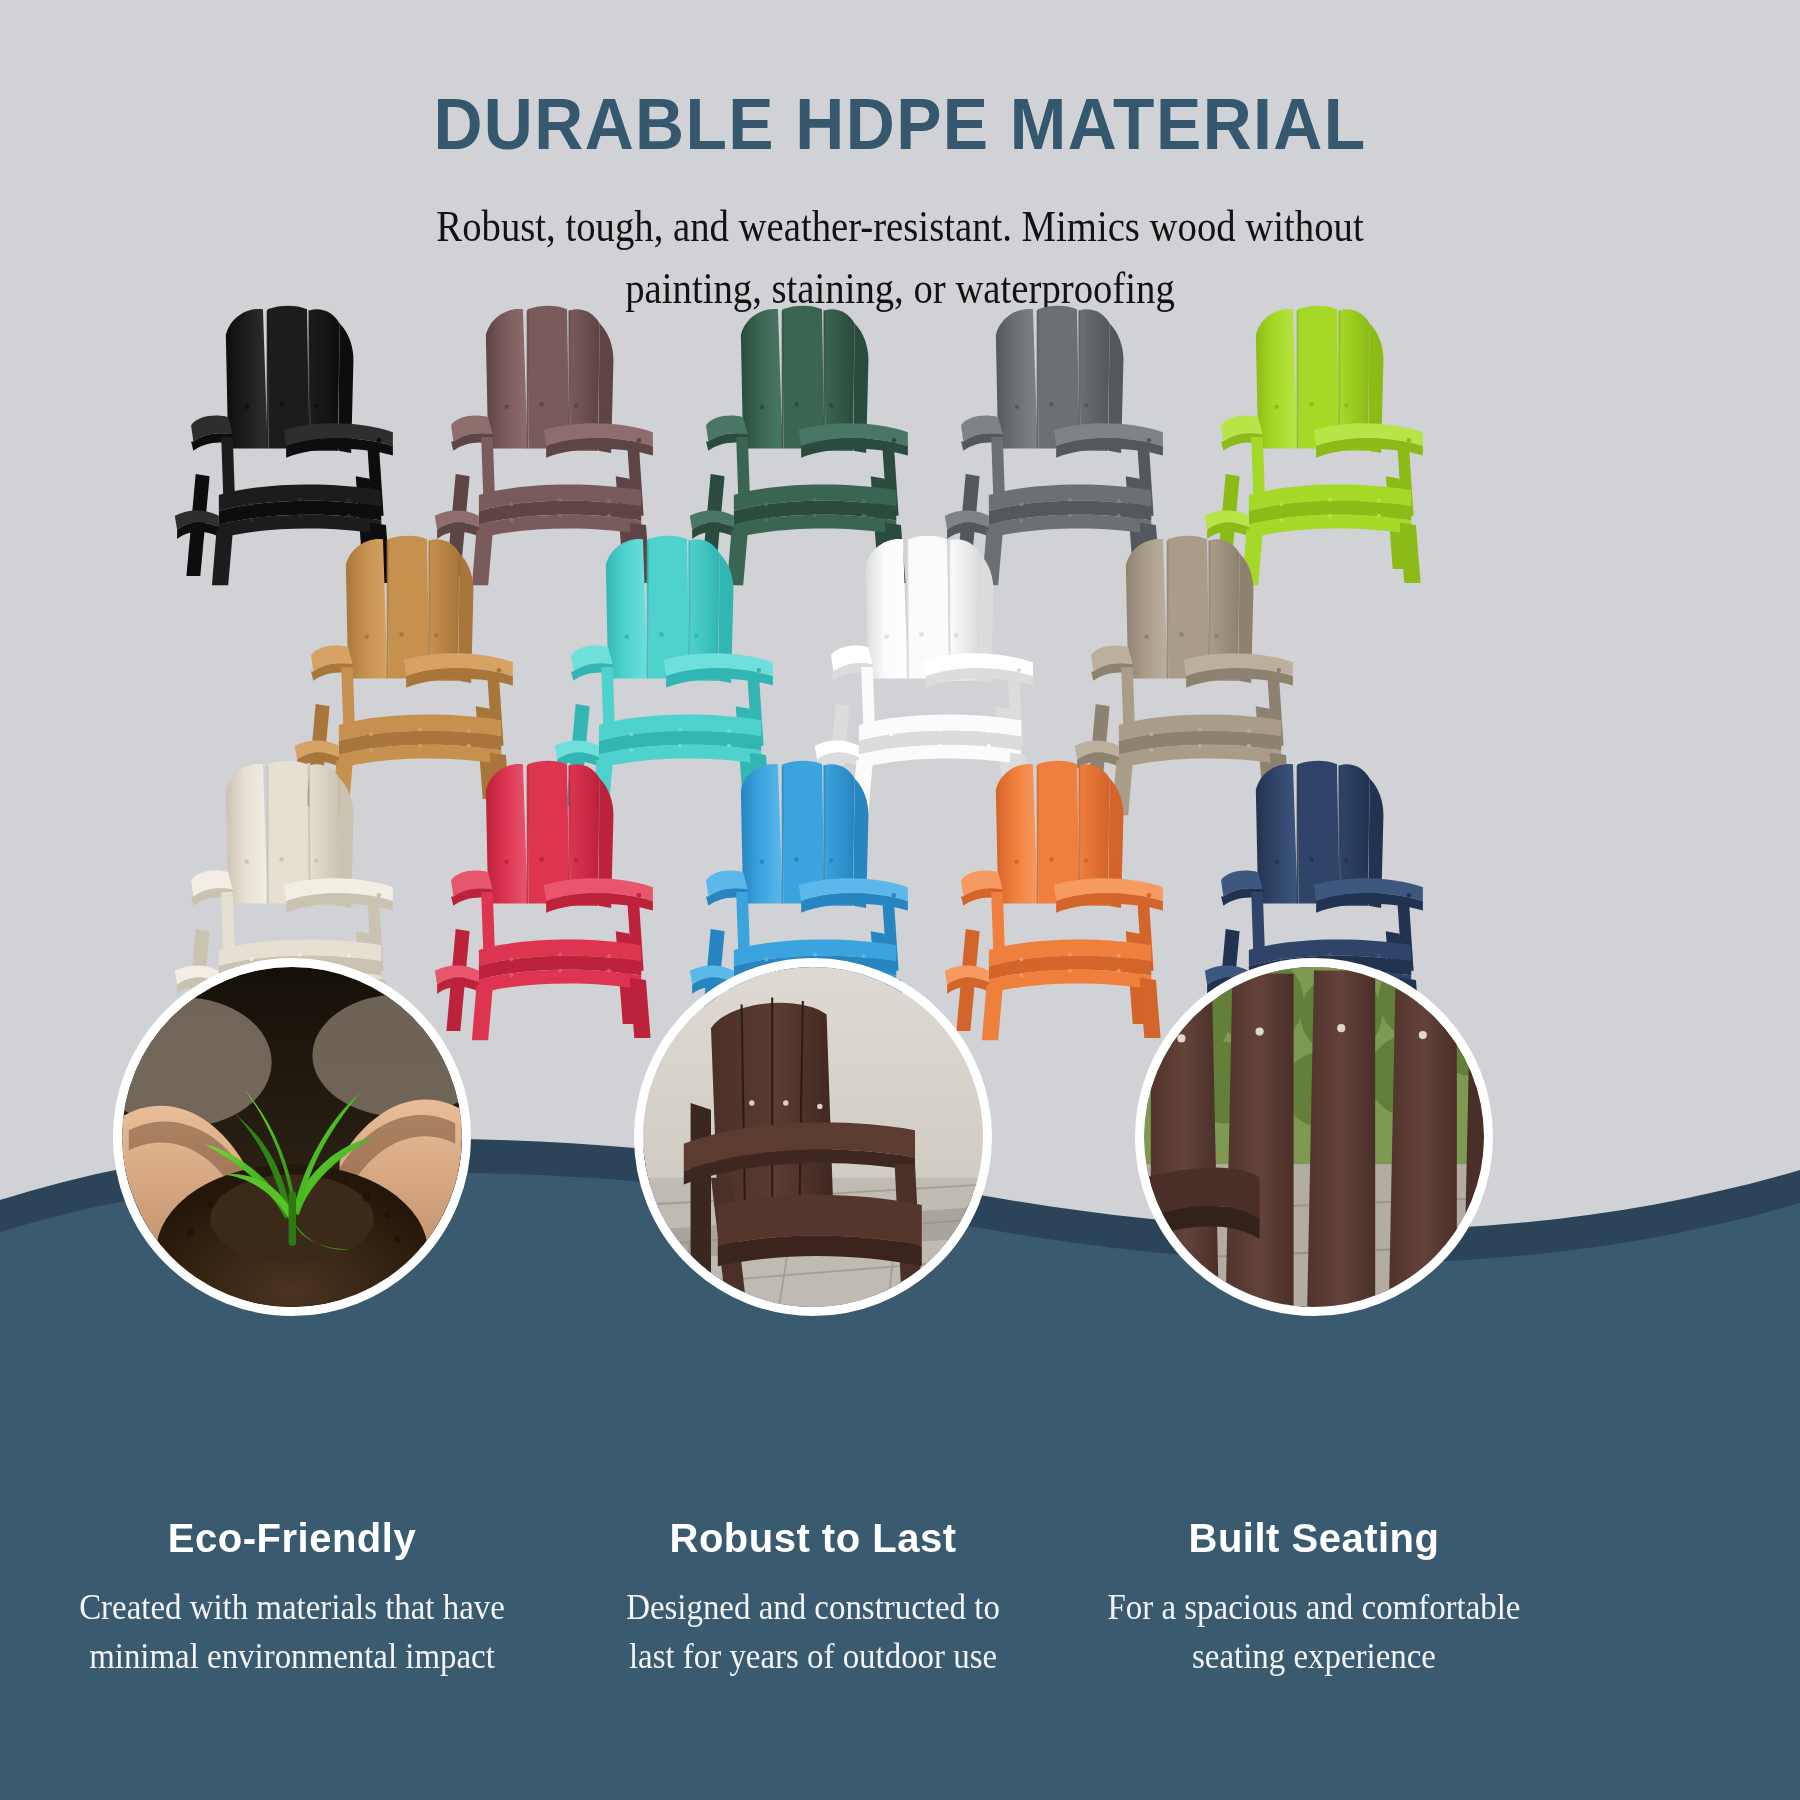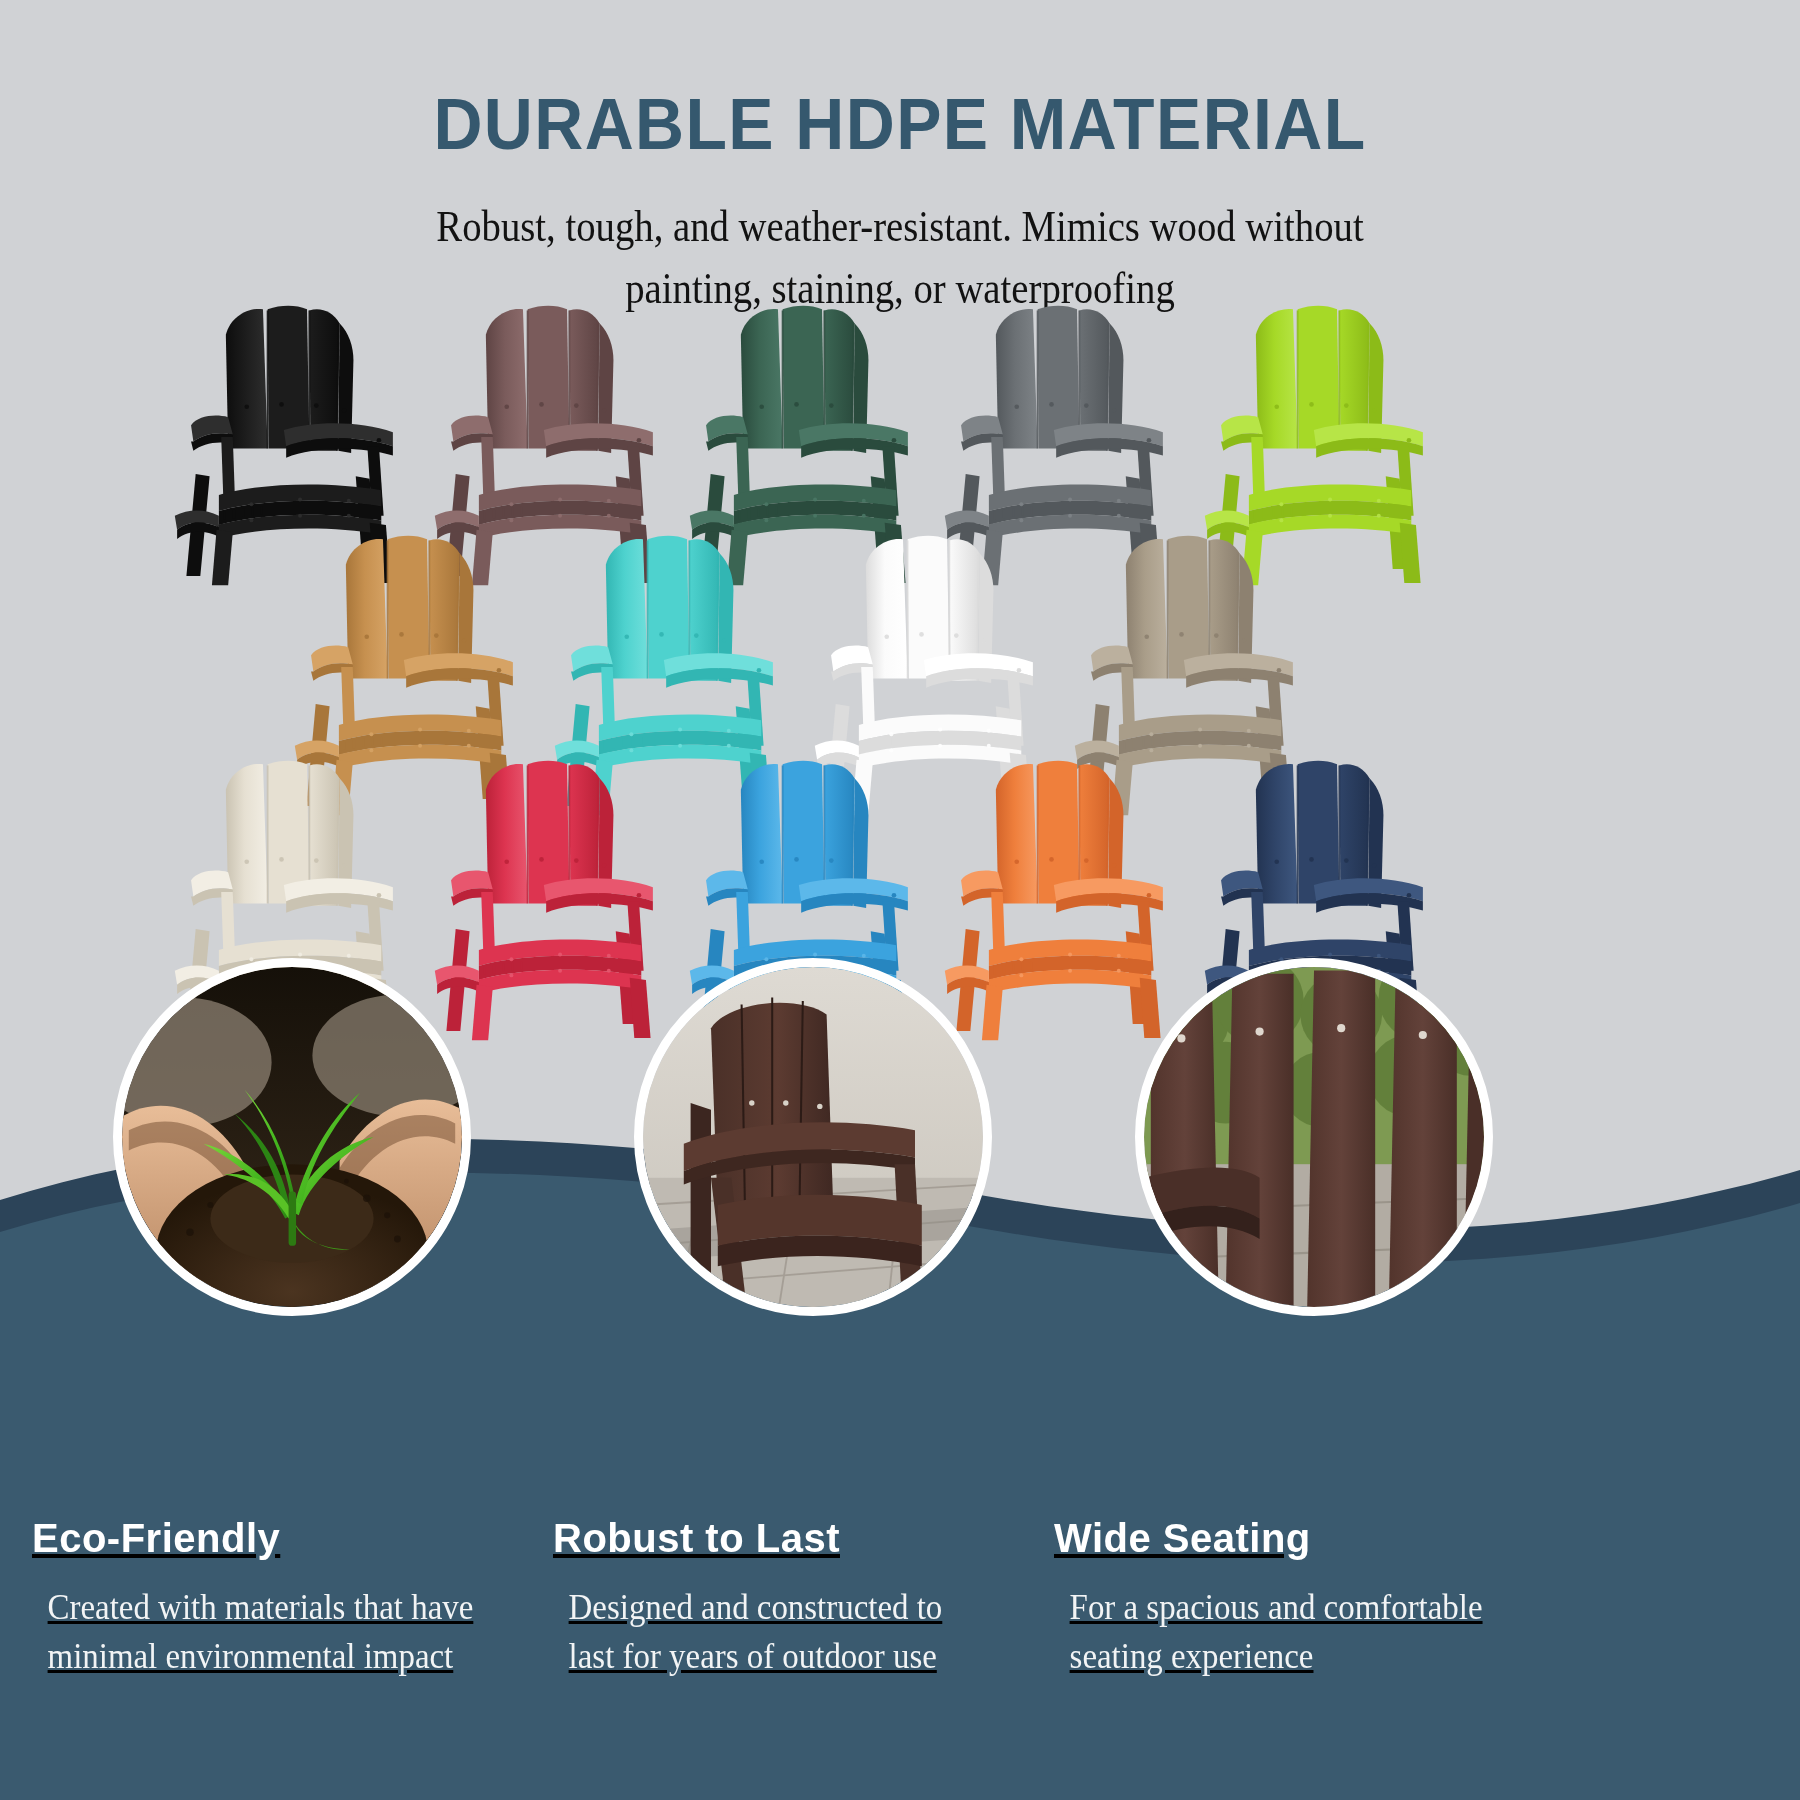--- a/index.html
+++ b/index.html
@@ -23,21 +23,21 @@
   
   #wave{position:absolute;left:0;top:1050px;width:1800px;height:750px;}
 
   
   .photo{position:absolute;border-radius:50%;overflow:hidden;
     border:9px solid #ffffff;box-sizing:border-box;}
   .photo .inner{position:absolute;inset:0;border-radius:50%;overflow:hidden;}
   .photo svg{position:absolute;inset:0;width:100%;height:100%;}
 
   
-  .feat{position:absolute;width:520px;text-decoration:underline;}
+  .feat{position:absolute;width:520px;text-align:center;}
   .feat .h{font-family:"Liberation Sans",sans-serif;font-weight:bold;font-size:40px;
     color:#ffffff;letter-spacing:0.5px;margin-bottom:22px;}
   .feat .b{font-family:"Liberation Serif",serif;font-size:35px;line-height:49px;
     color:#f2f4f5;transform:scaleX(0.94);transform-origin:center top;}
   .feat .b span{display:block;}
 </style>
 </head>
 <body>
 
 <div id="stage">
@@ -1237,20 +1237,20 @@
 
   <div class="feat" style="left:553px;top:1516px;">
     <div class="h">Robust to Last</div>
     <div class="b">
       <span>Designed and constructed to</span>
       <span>last for years of outdoor use</span>
     </div>
   </div>
 
   <div class="feat" style="left:1054px;top:1516px;">
-    <div class="h">Wide Seating</div>
+    <div class="h">Built Seating</div>
     <div class="b">
       <span>For a spacious and comfortable</span>
       <span>seating experience</span>
     </div>
   </div>
 
 </div>
 
 </body></html>

